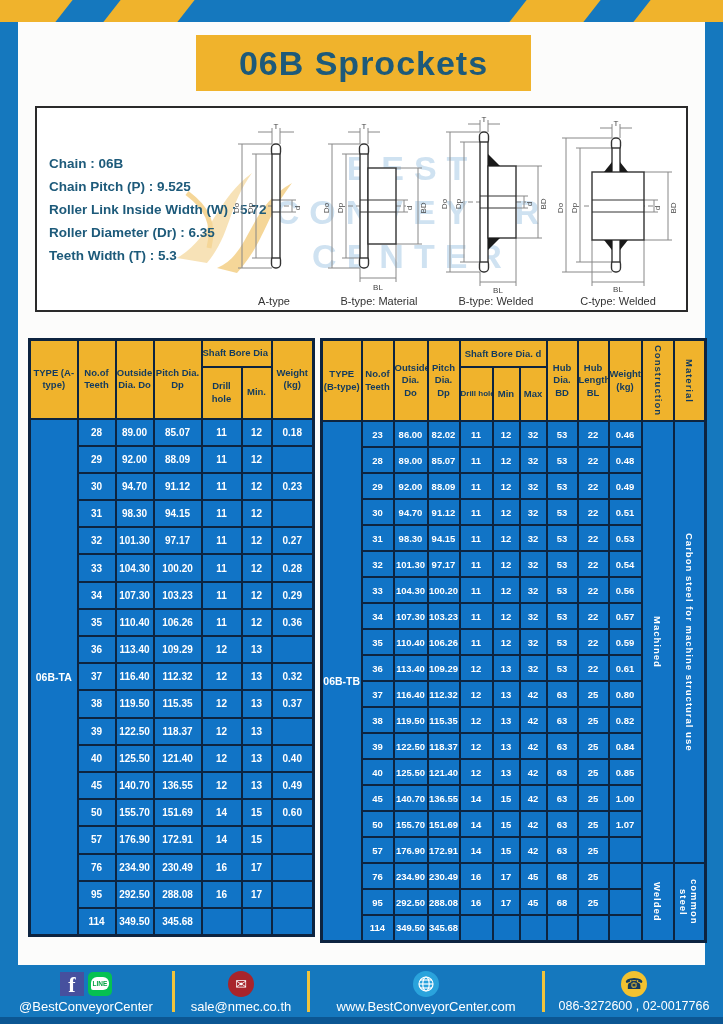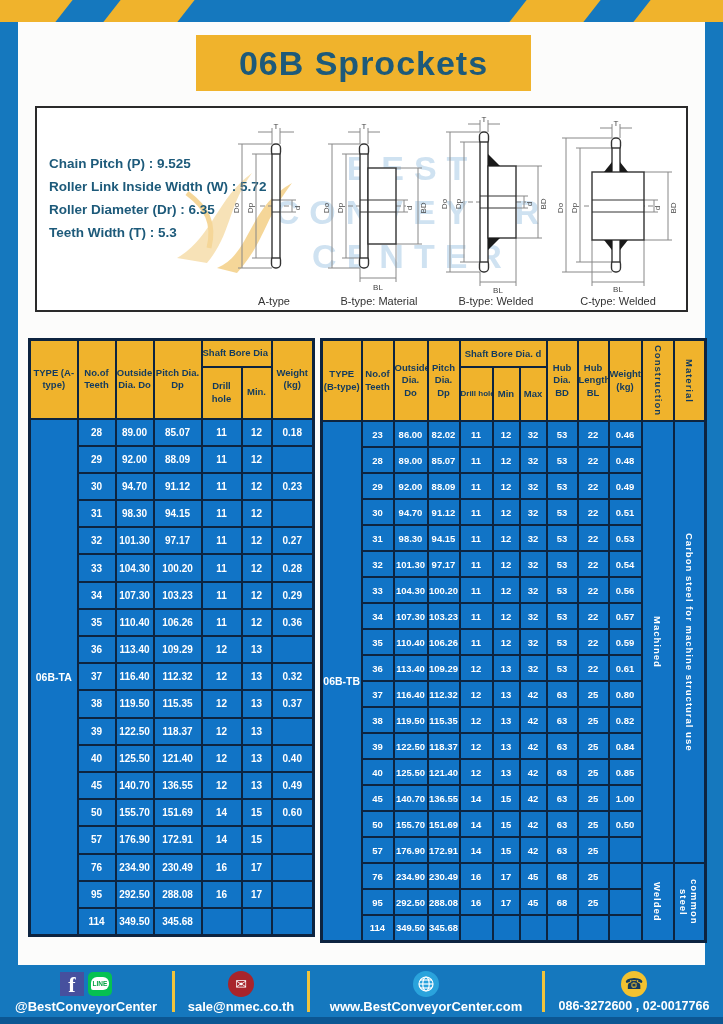--- a/index.html
+++ b/index.html
@@ -56,21 +56,21 @@
   .type-cell { font-size: 10.5px !important; }
   .vert-cell { writing-mode: vertical-rl; letter-spacing: 1px; font-size: 9.5px !important; padding: 2px 0; }
   th.vert-head { writing-mode: vertical-rl; letter-spacing: 1px; padding: 4px 0; }
 
   
   .footer { position: absolute; left: 0; bottom: 0; width: 723px; height: 59px; background: #1578be; display: flex; align-items: stretch; }
   .f-sec { display: flex; flex-direction: column; align-items: center; justify-content: flex-start; padding-top: 5px; }
   .f-sec.social { flex: 1.72; } .f-sec.email { flex: 1.32; } .f-sec.web { flex: 2.32; } .f-sec.phone { flex: 1.78; }
   .f-sep { width: 3px; background: #f0c33c; margin: 6px 0 12px 0; }
   .f-icons { display: flex; gap: 4px; height: 27px; align-items: center; }
-  .f-label { font-size: 13px; font-weight: bold; color: #fff; white-space: nowrap; margin-top: 2px; }
+  .f-label { font-size: 13px; font-weight: normal; color: #fff; white-space: nowrap; margin-top: 2px; }
   .f-sec.phone .f-label { font-size: 12.5px; }
   .icon-fb { width: 24px; height: 24px; background: #46509e; color: #fff; font-family: "Liberation Serif", serif; font-weight: bold; font-size: 22px; line-height: 26px; text-align: center; overflow: hidden; }
   .icon-line { width: 24px; height: 24px; background: #06c152; border-radius: 5px; display: flex; align-items: center; justify-content: center; }
   .icon-line .bubble { background: #fff; border-radius: 6px 6px 6px 2px; font-size: 6.5px; font-weight: bold; color: #06a344; padding: 3px 2px; }
   .icon-circle { width: 26px; height: 26px; border-radius: 50%; display: flex; align-items: center; justify-content: center; }
   .icon-mail { background: #a8242b; color: #fff; font-size: 14px; }
   .icon-globe { background: #2aa3dc; }
   .icon-phone { background: #f2c230; color: #123a5e; font-size: 15px; }
   .f-strip { position: absolute; left: 0; bottom: 0; width: 723px; height: 7px; background: #0c5793; }
 </style>
@@ -98,20 +98,21 @@
         <path d="M30 55 C50 70 58 85 52 110" stroke="#f3cd7f" stroke-width="5" fill="none"></path>
       </svg>
 
       <div class="watermark">
         <div>BEST</div>
         <div>CONVEYOR</div>
         <div>CENTER</div>
       </div>
 
       <div class="spec-list">
+        <div>Chain : 06B</div>
         <div>Chain Pitch (P) : 9.525</div>
         <div>Roller Link Inside Width (W) : 5.72</div>
         <div>Roller Diameter (Dr) : 6.35</div>
         <div>Teeth Width (T) : 5.3</div>
       </div>
 
       <div class="figs">
 
         <div class="fig">
           <svg width="92" height="174" viewBox="0 0 92 174">
@@ -667,21 +668,21 @@
           </tr>
           <tr>
             <td>50</td>
             <td>155.70</td>
             <td>151.69</td>
             <td>14</td>
             <td>15</td>
             <td>42</td>
             <td>63</td>
             <td>25</td>
-            <td>0.50</td>
+            <td>1.07</td>
           </tr>
           <tr>
             <td>57</td>
             <td>176.90</td>
             <td>172.91</td>
             <td>14</td>
             <td>15</td>
             <td>42</td>
             <td>63</td>
             <td>25</td>

